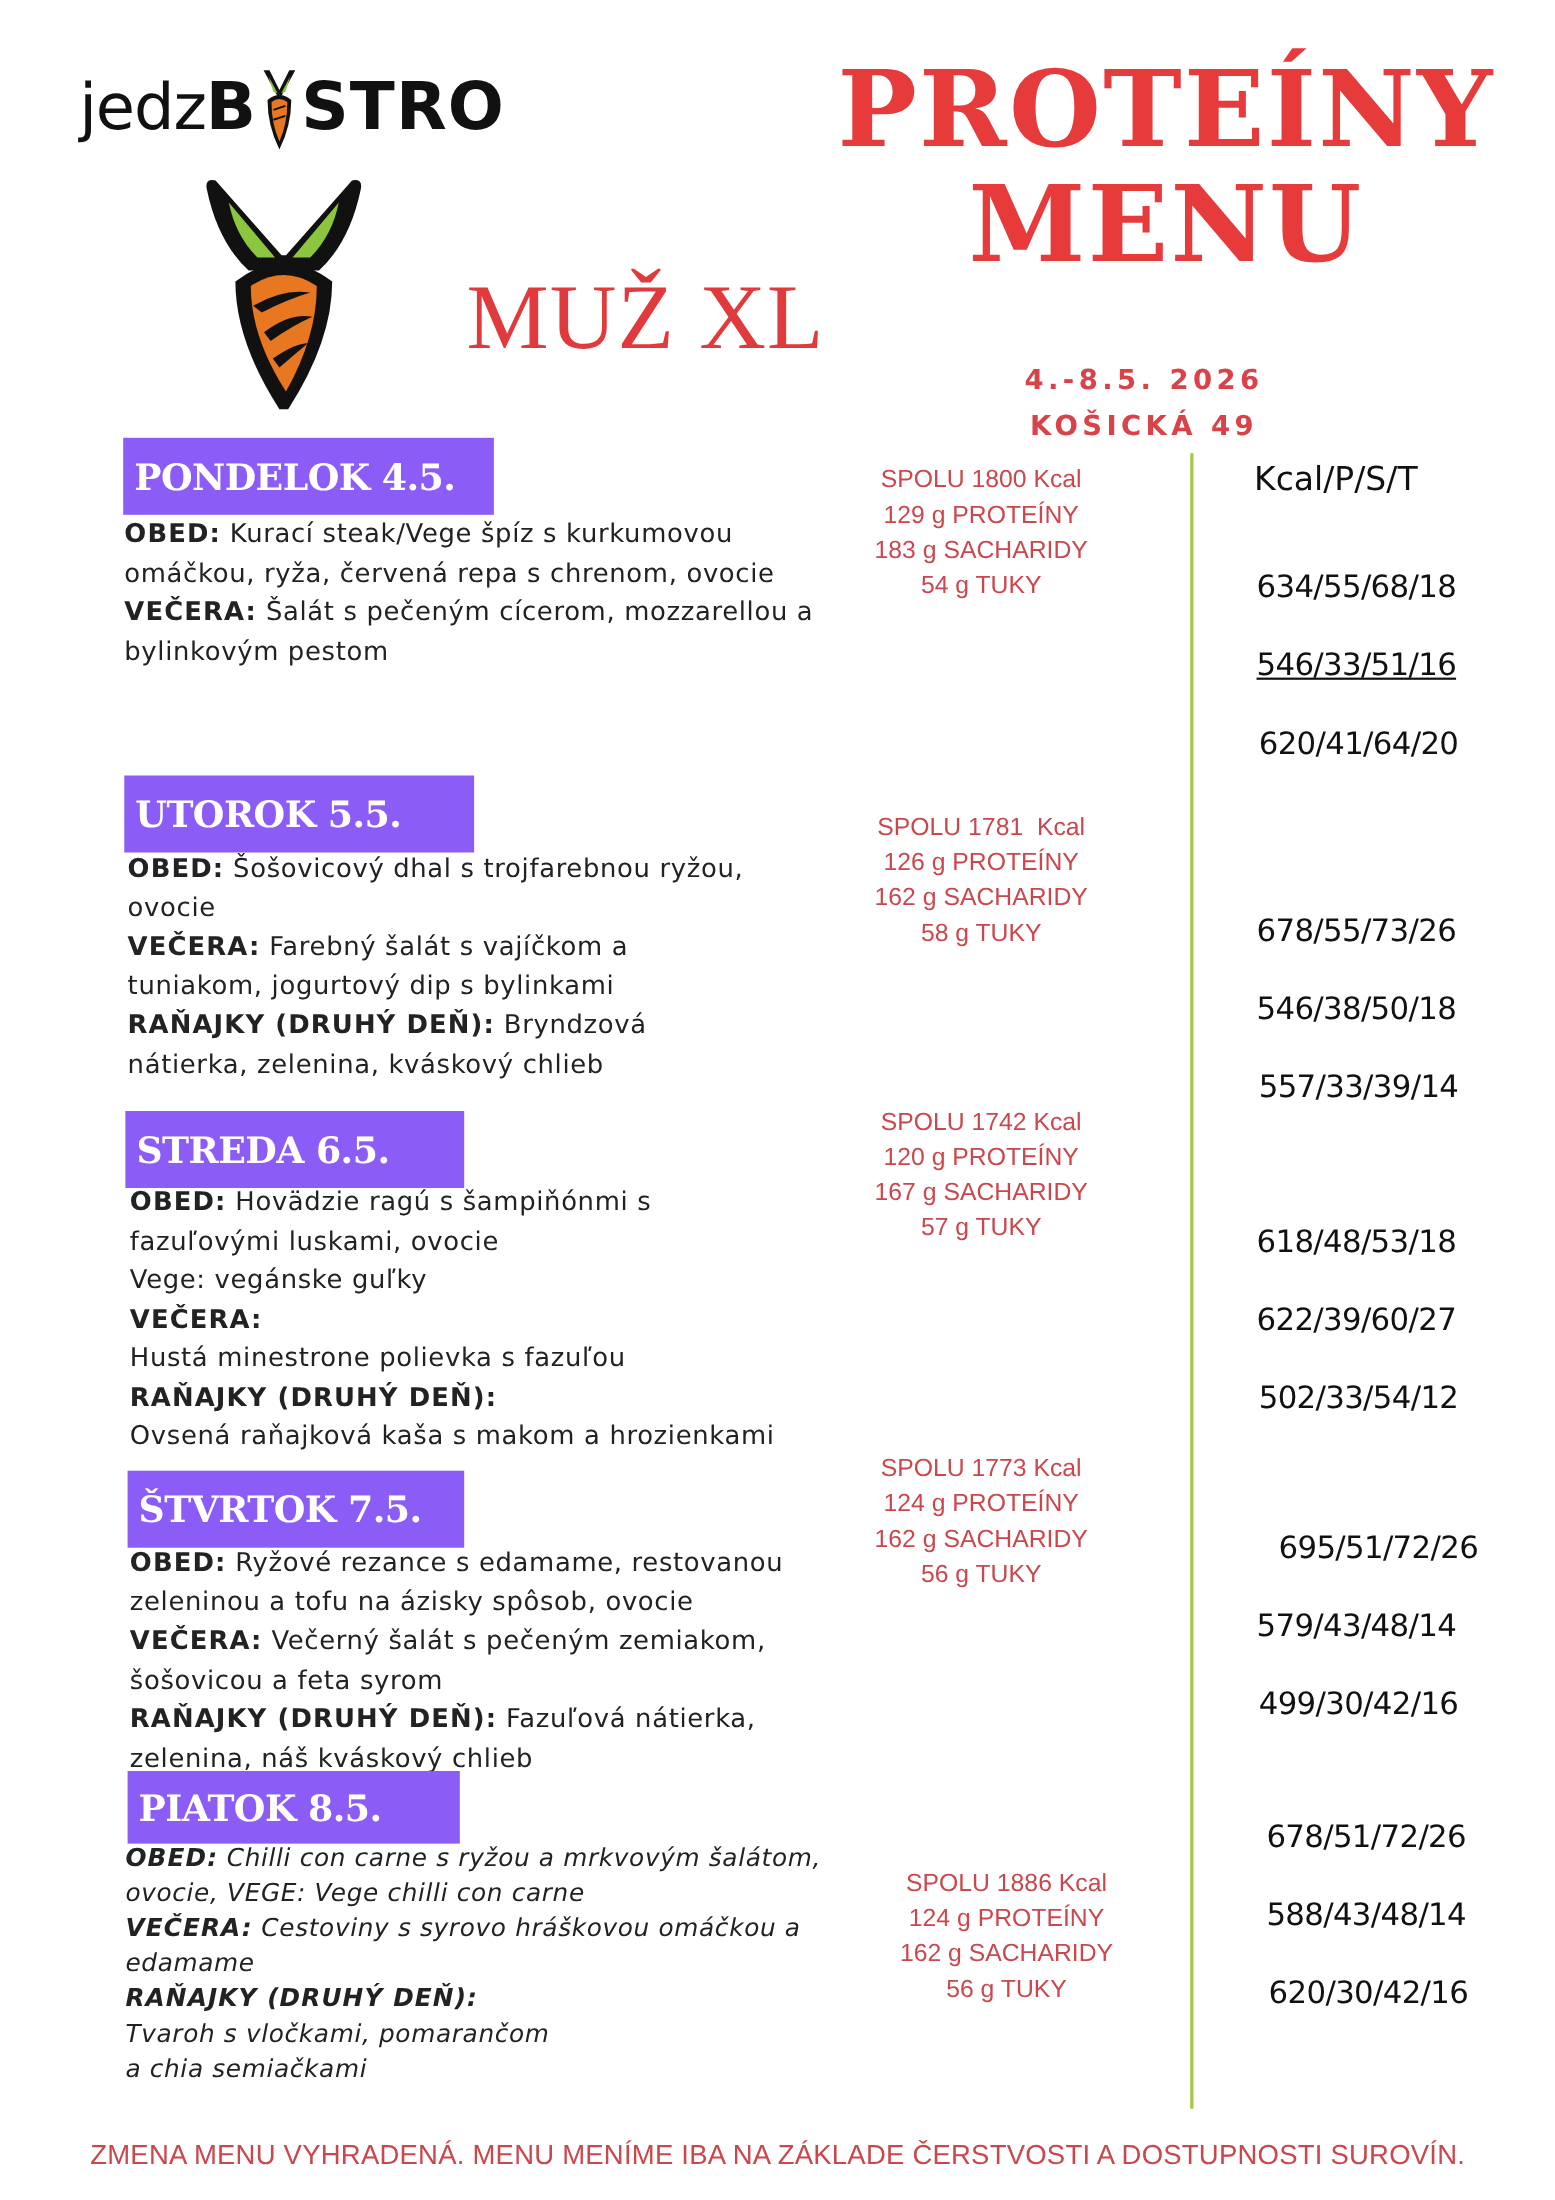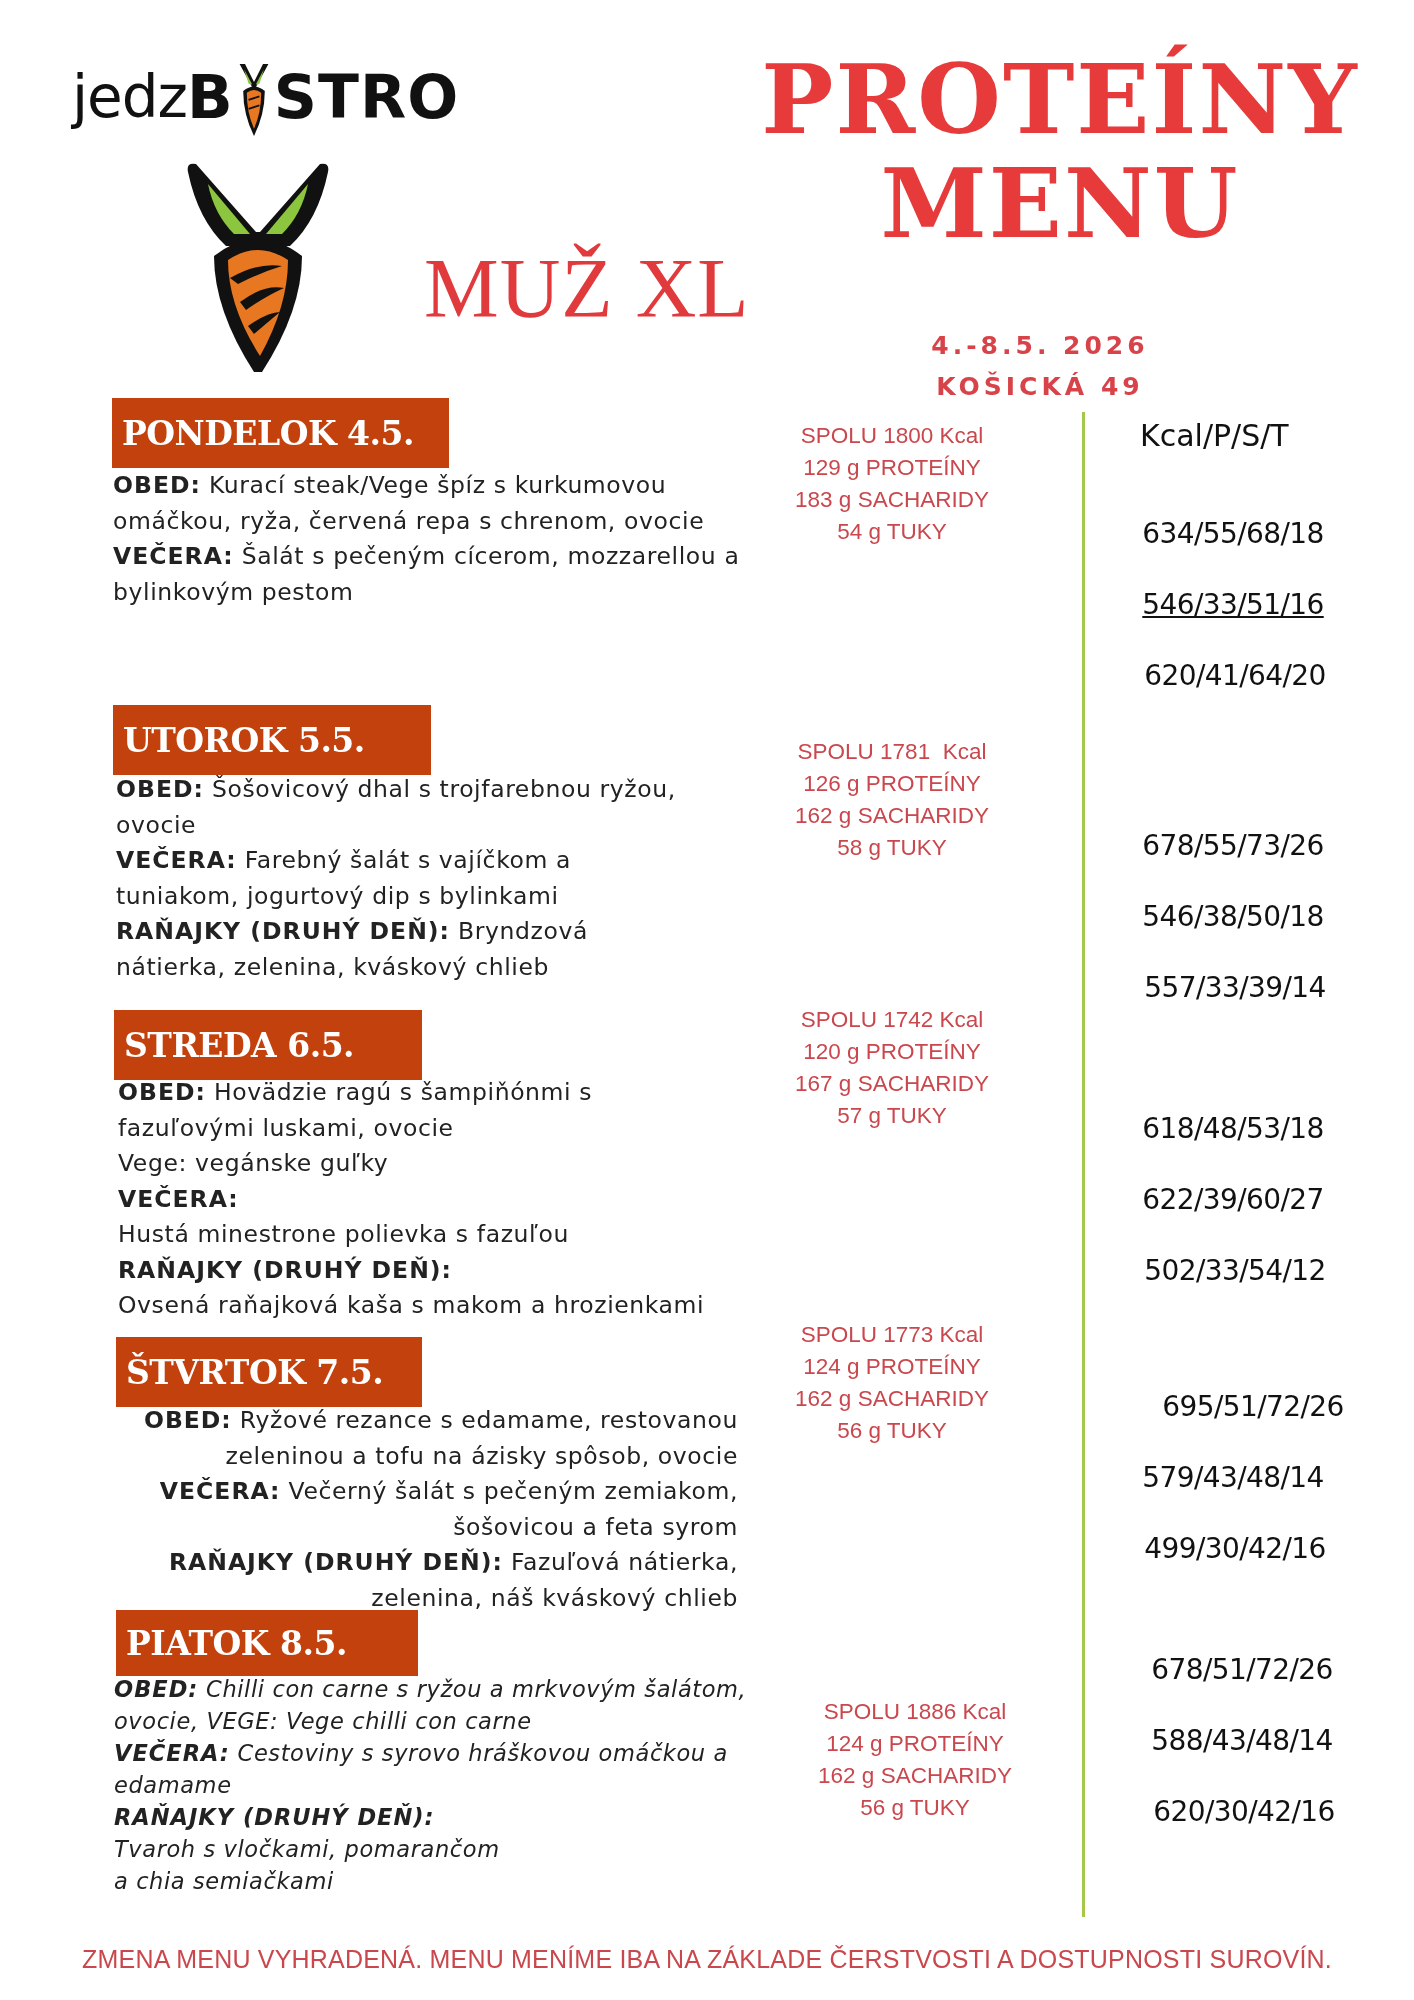--- a/index.html
+++ b/index.html
@@ -23,21 +23,21 @@
   .dates { left: 900px; top: 325px; width: 280px; text-align: center;
            font-family: "DejaVu Sans", sans-serif; font-weight: bold; color: #d8434a;
            font-size: 25px; line-height: 41px; letter-spacing: 4px; }
 
   
   .divider { left: 1082px; top: 412px; width: 3px; height: 1505px; background: #a6c84a; }
 
   .col-header { left: 1140px; top: 418px; font-family: "DejaVu Sans", sans-serif; font-size: 30px; color: #111; }
 
   
-  .day-header { background: #c2410c; color: #ffffff; font-family: "DejaVu Serif", serif; font-weight: bold;
+  .day-header { background: #8b5cf6; color: #ffffff; font-family: "DejaVu Serif", serif; font-weight: bold;
                 font-size: 33px; height: 70px; display: flex; align-items: center; padding-left: 10px; box-sizing: border-box; letter-spacing: -0.5px; }
 
   
   .meals { font-family: "DejaVu Sans", sans-serif; font-size: 23.5px; color: #222; line-height: 35.5px; letter-spacing: 0.6px; }
   .meals b { font-weight: bold; letter-spacing: 1px; }
   .meals p { margin: 0; }
 
   
   .totals { font-family: "Liberation Sans", sans-serif; font-size: 22.5px; color: #c9474d; line-height: 32px; text-align: center; width: 300px; }
   .totals div { white-space: pre; }
@@ -135,21 +135,21 @@
   <div>SPOLU 1742 Kcal</div>
   <div>120 g PROTEÍNY</div>
   <div>167 g SACHARIDY</div>
   <div>57 g TUKY</div>
 </div>
 <div class="abs macro" style="left:1133px; top:1112px;">618/48/53/18</div>
 <div class="abs macro" style="left:1133px; top:1183px;">622/39/60/27</div>
 <div class="abs macro" style="left:1135px; top:1254px;">502/33/54/12</div>
 
 <div class="abs day-header" style="left:116px; top:1337px; width:306px;">ŠTVRTOK 7.5.</div>
-<div class="abs meals" style="left:118px; top:1403px; width:620px;text-align:right;">
+<div class="abs meals" style="left:118px; top:1403px; width:620px;">
   <p><b>OBED:</b><span>  Ryžové rezance s edamame, restovanou zeleninou a tofu na ázisky spôsob, ovocie</span></p>
   <p><b>VEČERA:</b><span> Večerný šalát s pečeným zemiakom, šošovicou a feta syrom</span></p>
   <p><b>RAŇAJKY (DRUHÝ DEŇ):</b><span> Fazuľová nátierka, zelenina, náš kváskový chlieb</span></p>
 </div>
 <div class="abs totals" style="left:742px; top:1319px;">
   <div>SPOLU 1773 Kcal</div>
   <div>124 g PROTEÍNY</div>
   <div>162 g SACHARIDY</div>
   <div>56 g TUKY</div>
 </div>

